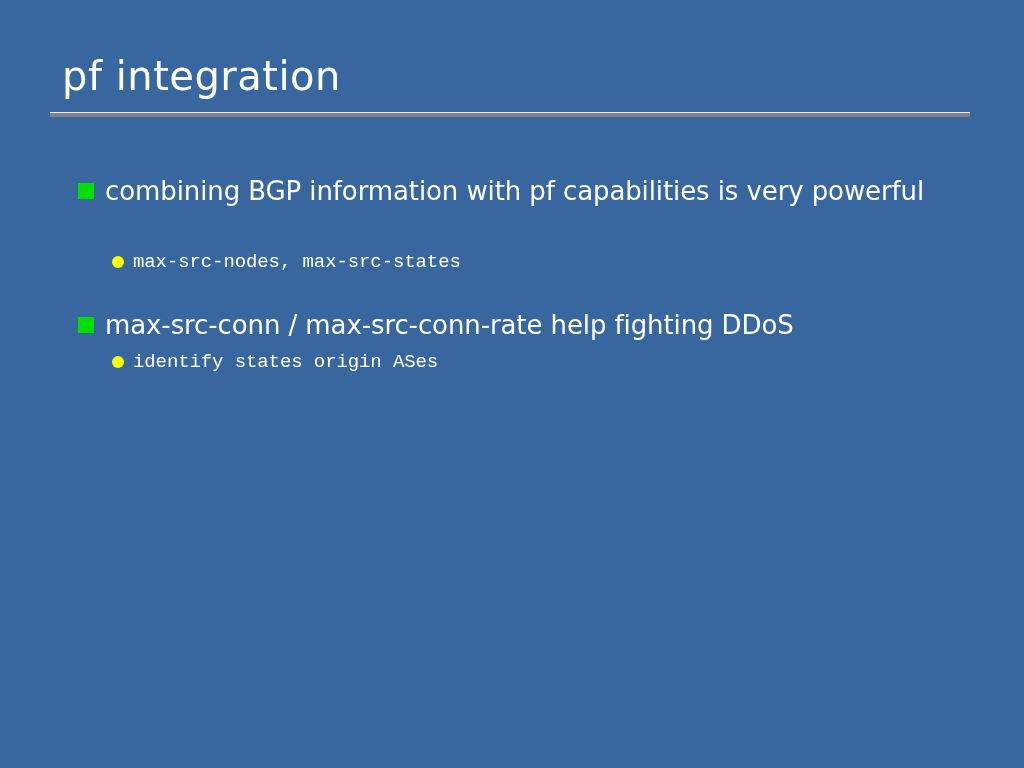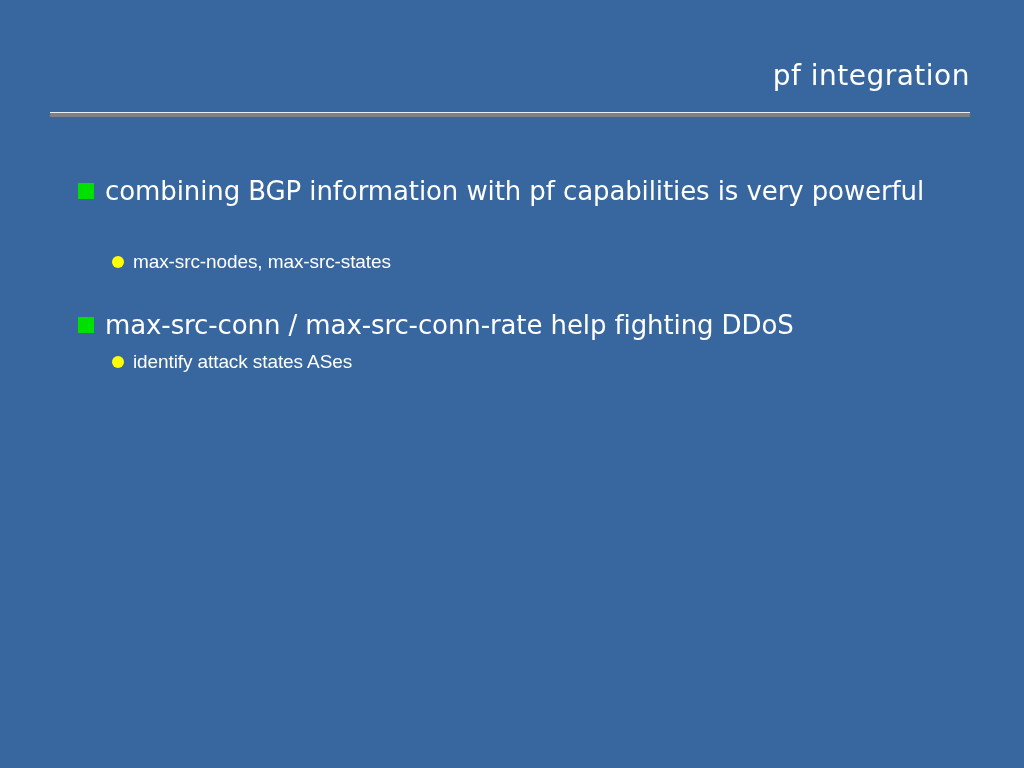--- a/index.html
+++ b/index.html
@@ -23,28 +23,27 @@
 
   
   .title-block {
     position: absolute;
     left: 50px;
     top: 48px;
     width: 920px;
   }
   .slide-title {
     font-family: "DejaVu Sans", sans-serif;
-    font-size: 28px;
+    font-size: 40px;
     line-height: 56px;
     color: #ffffff;
     font-weight: 400;
     letter-spacing: 0.5px;
     padding-left: 12px;
     white-space: nowrap;
-    text-align: right;
   }
   .title-rule {
     width: 920px;
     height: 5px;
     margin-top: 8px;
     background: linear-gradient(
       to bottom,
       #e8eef5 0px, #e8eef5 1px,
       #7e8286 1px, #7e8286 5px
     );
@@ -100,21 +99,21 @@
     flex: 0 0 auto;
     width: 12px;
     height: 12px;
     border-radius: 50%;
     background: #ffff00;
     margin-top: 8px;
     margin-right: 9px;
   }
 
   .subbullet-text {
-    font-family: Liberation Sans, sans-serif;
+    font-family: Liberation Mono, monospace;
     font-size: 19px;
     line-height: 28px;
     color: #ffffff;
     font-weight: 400;
     letter-spacing: -0.1px;
   }
 </style>
 </head>
 <body>
 
@@ -141,18 +140,18 @@
       </div>
     </div>
 
     <div class="bullet-group">
       <div class="bullet-row">
         <span class="marker-square"></span>
         <span class="bullet-text">max-src-conn / max-src-conn-rate help fighting DDoS</span>
       </div>
       <div class="subbullet-row">
         <span class="marker-dot"></span>
-        <span class="subbullet-text">identify attack states ASes</span>
+        <span class="subbullet-text">identify states origin ASes</span>
       </div>
     </div>
 
   </div>
 </div>
 
 </body></html>

